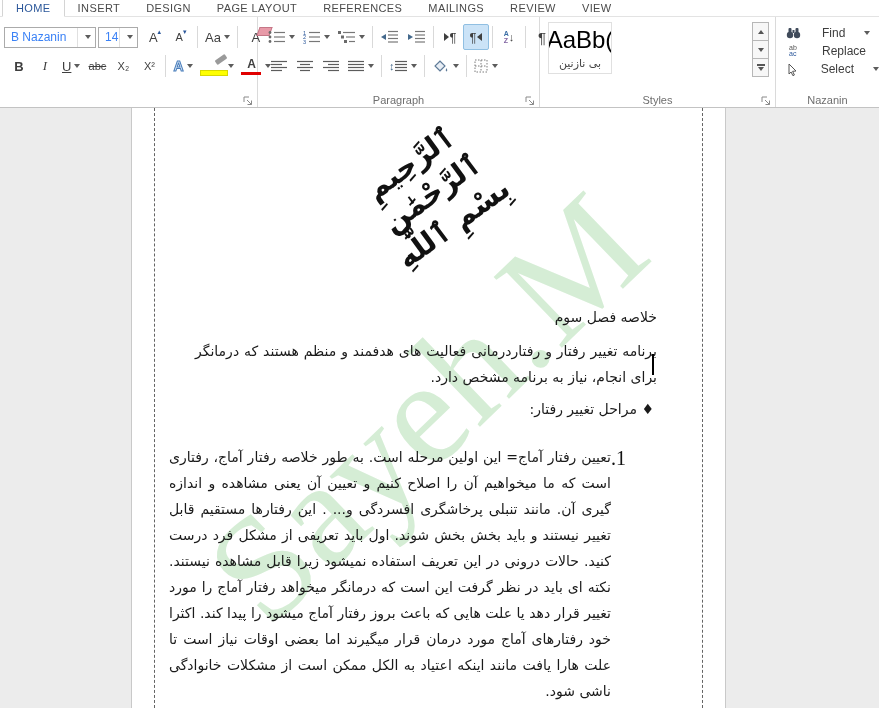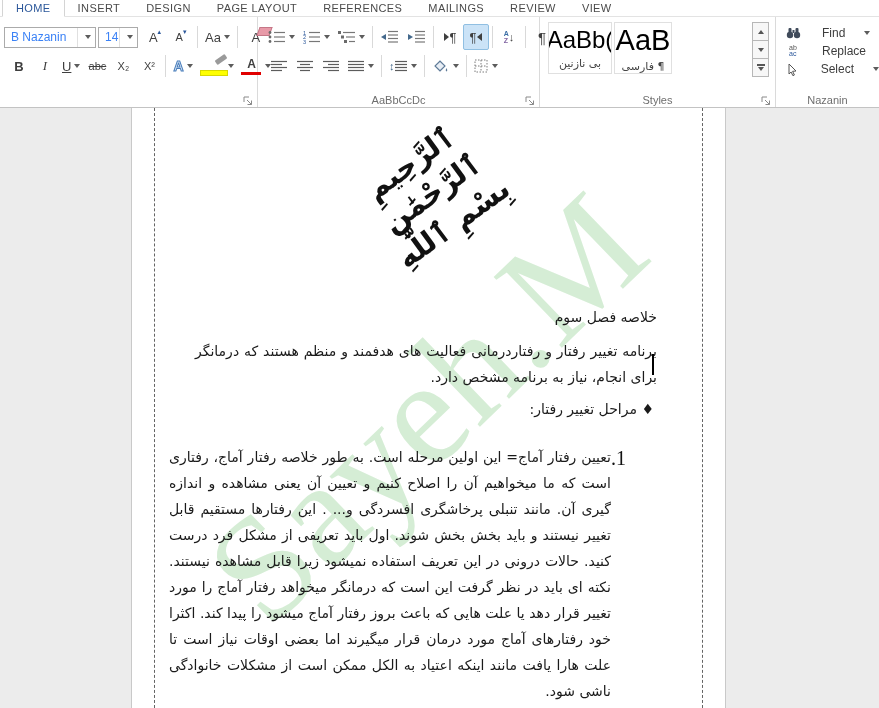--- a/index.html
+++ b/index.html
@@ -315,38 +315,34 @@
         <div class="sep"></div>
         <div class="btn">
           <svg width="15" height="14" viewBox="0 0 15 14">
             <rect x="1" y="1" width="12" height="12" fill="none" stroke="#7a7a7a" stroke-width="1" stroke-dasharray="1.5 1.5"></rect>
             <line x1="7" y1="1" x2="7" y2="13" stroke="#7a7a7a" stroke-dasharray="1.5 1.5"></line>
             <line x1="1" y1="7" x2="13" y2="7" stroke="#7a7a7a" stroke-dasharray="1.5 1.5"></line>
           </svg>
           <span class="da"></span>
         </div>
       </div>
-      <div class="grp-label">AaBbCcDc</div>
+      <div class="grp-label">Paragraph</div>
       <div class="launcher">
         <svg width="12" height="12" viewBox="0 0 12 12">
             <path d="M2 2 H7 M2 2 V7" stroke="#8a8a8a" fill="none"></path>
             <path d="M5 5 L9.5 9.5 M9.5 5.5 V9.5 H5.5" stroke="#8a8a8a" fill="none"></path>
           </svg>
       </div>
     </div>
 
     <div class="group" style="width:236px;">
       <div class="gallery">
         <div class="card">
           <div class="prev" style="font-size:24px;">AaBb(</div>
           <div class="nm" style="direction:rtl;font-family:'DejaVu Sans',sans-serif;">بی نازنین</div>
-        </div>
-        <div class="card" style="width:58px;margin-right:0;">
-          <div class="prev" style="font-size:29px;">AaB</div>
-          <div class="nm" style="direction:rtl;font-family:'DejaVu Sans',sans-serif;">¶ فارسی</div>
         </div>
       </div>
       <div class="gscroll">
         <div class="gsb">
             <span class="tup"></span>
           </div>
         <div class="gsb">
             <span class="tdn"></span>
           </div>
         <div class="gsb" style="flex-direction:column;">

